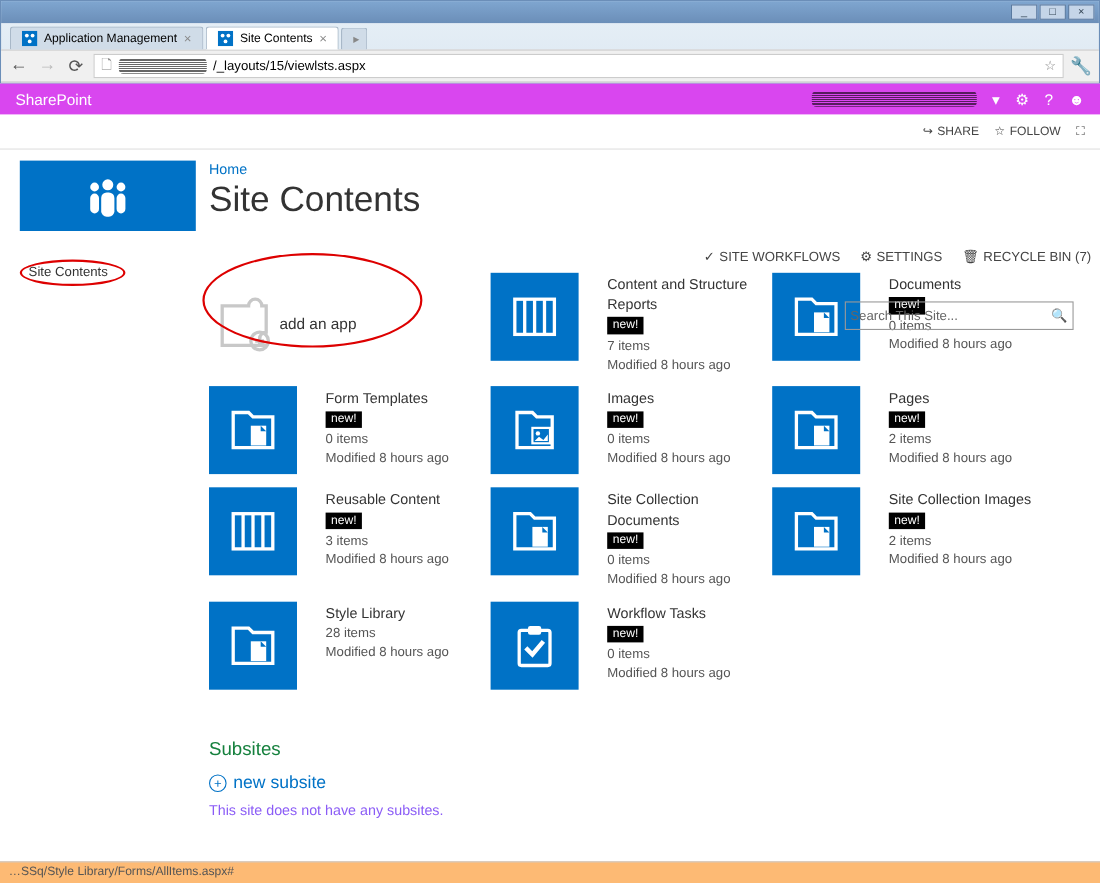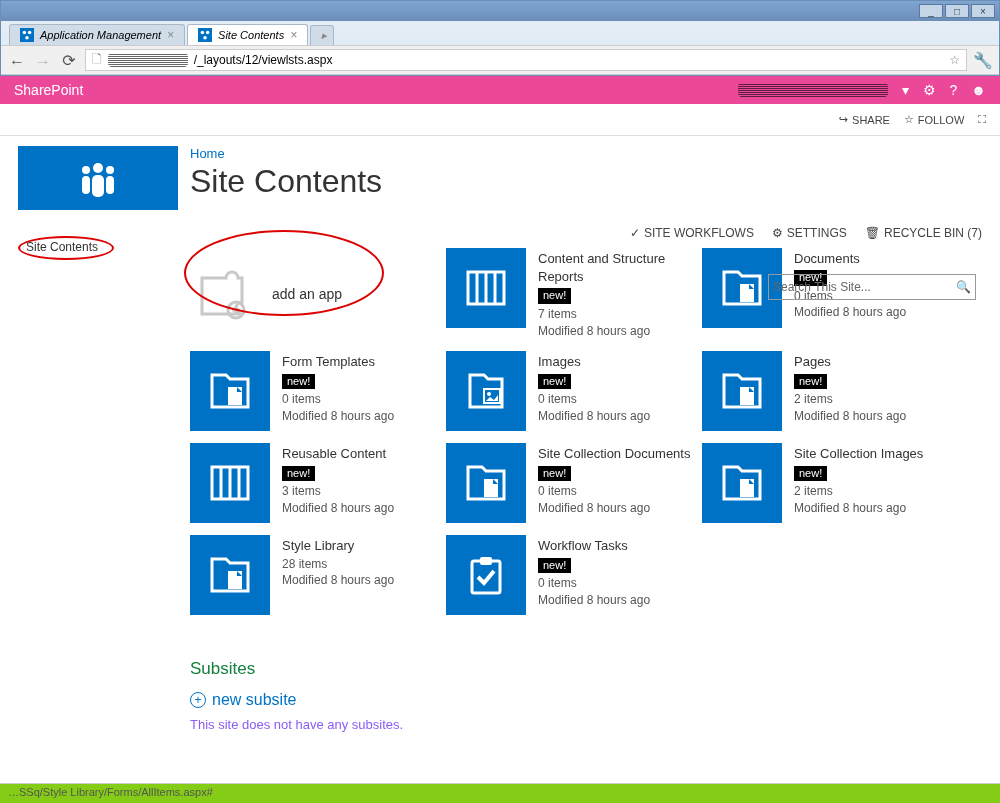--- a/index.html
+++ b/index.html
@@ -2,85 +2,85 @@
 <html><head>
 <meta charset="utf-8">
 <style>
 * { margin: 0; padding: 0; box-sizing: border-box; font-family: "Segoe UI", Arial, sans-serif; }
 body { background: #fff; width: 1000px; height: 803px; overflow: hidden; }
 
 
 .browser-chrome { background: linear-gradient(#e8f0f7, #dce8f2); border: 1px solid #6b8eb8; }
 .window-controls { background: linear-gradient(#7fa6d0, #6b8eb8); height: 20px; display: flex; justify-content: flex-end; align-items: center; padding-right: 4px; gap: 2px; }
 .win-btn { width: 24px; height: 14px; background: #c5d5e8; border: 1px solid #5a7aa0; display: flex; align-items: center; justify-content: center; font-size: 10px; color: #345; cursor: pointer; }
-.tab-bar { display: flex; height: 24px; padding-left: 8px; align-items: flex-end; font-style: italic; }
+.tab-bar { display: flex; height: 24px; padding-left: 8px; align-items: flex-end; }
 .tab { background: #d0dce8; border: 1px solid #a8b8c8; border-bottom: none; padding: 3px 10px; font-size: 11px; display: flex; align-items: center; gap: 6px; border-radius: 3px 3px 0 0; margin-right: 2px; cursor: pointer; }
 .tab.active { background: #fff; }
 .tab-icon { width: 14px; height: 14px; }
 .close-x { color: #888; font-size: 12px; }
 .new-tab { width: 24px; text-align: center; color: #888; }
 .addr-bar { background: #f0f0f0; height: 30px; display: flex; align-items: center; padding: 0 6px; gap: 6px; border-top: 1px solid #ccc; border-bottom: 1px solid #ccc; }
 .nav-btn { width: 20px; height: 20px; display: flex; align-items: center; justify-content: center; color: #555; cursor: pointer; font-size: 16px; }
 .nav-btn.disabled { color: #bbb; }
 .url-box { flex: 1; background: #fff; border: 1px solid #ccc; height: 22px; display: flex; align-items: center; padding: 0 6px; font-size: 12px; gap: 6px; }
 .url-box .page-icon { color: #888; }
 .url-box .star { margin-left: auto; color: #888; }
 
 
-.suite-bar { background: #ec4899; color: #fff; height: 28px; display: flex; align-items: center; padding: 0 14px; font-size: 14px; }
+.suite-bar { background: #d946ef; color: #fff; height: 28px; display: flex; align-items: center; padding: 0 14px; font-size: 14px; }
 .suite-bar .brand { font-weight: 400; }
 .suite-bar .right { margin-left: auto; display: flex; align-items: center; gap: 14px; }
 .suite-bar .icon { color: #fff; font-size: 14px; cursor: pointer; }
 .scribble { width: 150px; height: 14px; background: repeating-linear-gradient(0deg, #000, #000 1px, transparent 1px, transparent 2px); opacity: .6; border-radius: 4px; }
 
 
 .ribbon { height: 32px; display: flex; align-items: center; justify-content: flex-end; gap: 14px; padding: 0 14px; font-size: 11px; color: #444; border-bottom: 1px solid #e0e0e0; }
 .ribbon .item { display: flex; align-items: center; gap: 4px; cursor: pointer; }
 
 
 .page { display: flex; }
 .left-col { width: 190px; padding: 10px 10px 10px 18px; }
 .logo { width: 160px; height: 64px; background: #0072c6; display: flex; align-items: center; justify-content: center; }
 .logo svg { width: 60px; height: 40px; }
 .nav-link { margin-top: 26px; font-size: 12px; color: #333; cursor: pointer; }
 .red-circle-1 { border: 2px solid #d00; border-radius: 50%; padding: 2px 14px 4px 6px; display: inline-block; }
 
-.main { flex: 1; padding: 10px 18px 10px 0; }
+.main { flex: 1; padding: 10px 8px 10px 0; }
 .crumb { color: #0072c6; font-size: 13px; cursor: pointer; }
 .title { font-size: 32px; font-weight: 200; color: #333; margin-top: 2px; }
 
 .search-wrap { position: absolute; right: 24px; top: 138px; }
 .search-box { width: 208px; height: 26px; border: 1px solid #999; display: flex; align-items: center; padding: 0 4px; font-size: 12px; color: #666; }
 .search-box .mag { margin-left: auto; font-weight: bold; }
 
 .section-row { display: flex; align-items: baseline; margin-top: 26px; }
 .section-title { font-size: 17px; color: #333; font-weight: 400; }
 .actions { margin-left: auto; display: flex; gap: 18px; font-size: 12px; color: #444; }
 .actions .a { display: flex; align-items: center; gap: 4px; cursor: pointer; }
 
 .grid { display: grid; grid-template-columns: repeat(3, 250px); column-gap: 6px; row-gap: 12px; margin-top: 8px; }
-.tile { display: flex; gap: 12px; }
+.tile { display: flex; gap: 26px; }
 .tile-img { width: 80px; height: 80px; background: #0072c6; display: flex; align-items: center; justify-content: center; flex-shrink: 0; }
 .tile-img svg { width: 48px; height: 48px; }
 .tile-info { font-size: 12px; color: #555; line-height: 1.4; padding-top: 2px; }
 .tile-name { color: #333; font-size: 13px; cursor: pointer; }
 .new-badge { display: inline-block; background: #000000; color: #fff; font-size: 11px; padding: 0 5px; margin: 2px 0; }
 
-.add-app { display: flex; align-items: center; gap: 18px; position: relative; }
+.add-app { display: flex; align-items: center; position: relative; }
 .add-app .puzzle { color: #bbb; }
 .add-app-label { font-size: 14px; color: #333; cursor: pointer; }
 .red-circle-2 { position: absolute; left: -6px; top: -18px; width: 200px; height: 86px; border: 2px solid #d00; border-radius: 50%; pointer-events: none; }
 
 .subsites { margin-top: 44px; }
 .sub-title { font-size: 17px; color: #15803d; font-weight: 400; margin-bottom: 12px; }
 .new-subsite { color: #0072c6; font-size: 16px; display: flex; align-items: center; gap: 6px; cursor: pointer; }
 .plus-circle { width: 16px; height: 16px; border: 1.5px solid #0072c6; border-radius: 50%; display: inline-flex; align-items: center; justify-content: center; font-size: 12px; line-height: 1; }
 .no-sub { font-size: 13px; color: #8b5cf6; margin-top: 8px; }
 
-.status-bar { position: absolute; bottom: 0; left: 0; right: 0; height: 20px; border-top: 1px solid #ccc; background: #84cc16; font-size: 11px; color: #555; padding: 2px 8px; }
+.status-bar { position: absolute; bottom: 0; left: 0; right: 0; height: 20px; border-top: 1px solid #ccc; background: #fdba74; font-size: 11px; color: #555; padding: 2px 8px; }
 </style>
 </head>
 <body>
 
 <div class="browser-chrome">
   <div class="window-controls">
     <div class="win-btn">_</div>
     <div class="win-btn">□</div>
     <div class="win-btn">×</div>
   </div>
@@ -107,21 +107,21 @@
     </div>
     <div class="tab new-tab">▸</div>
   </div>
   <div class="addr-bar">
     <div class="nav-btn">←</div>
     <div class="nav-btn disabled">→</div>
     <div class="nav-btn">⟳</div>
     <div class="url-box">
       <span class="page-icon">🗋</span>
       <span class="scribble" style="width:80px"></span>
-      <span>/_layouts/12/viewlsts.aspx</span>
+      <span>/_layouts/15/viewlsts.aspx</span>
       <span class="star">☆</span>
     </div>
     <div class="nav-btn">🔧</div>
   </div>
 </div>
 
 <div class="suite-bar">
   <div class="brand">SharePoint</div>
   <div class="right">
     <div class="scribble"></div>

